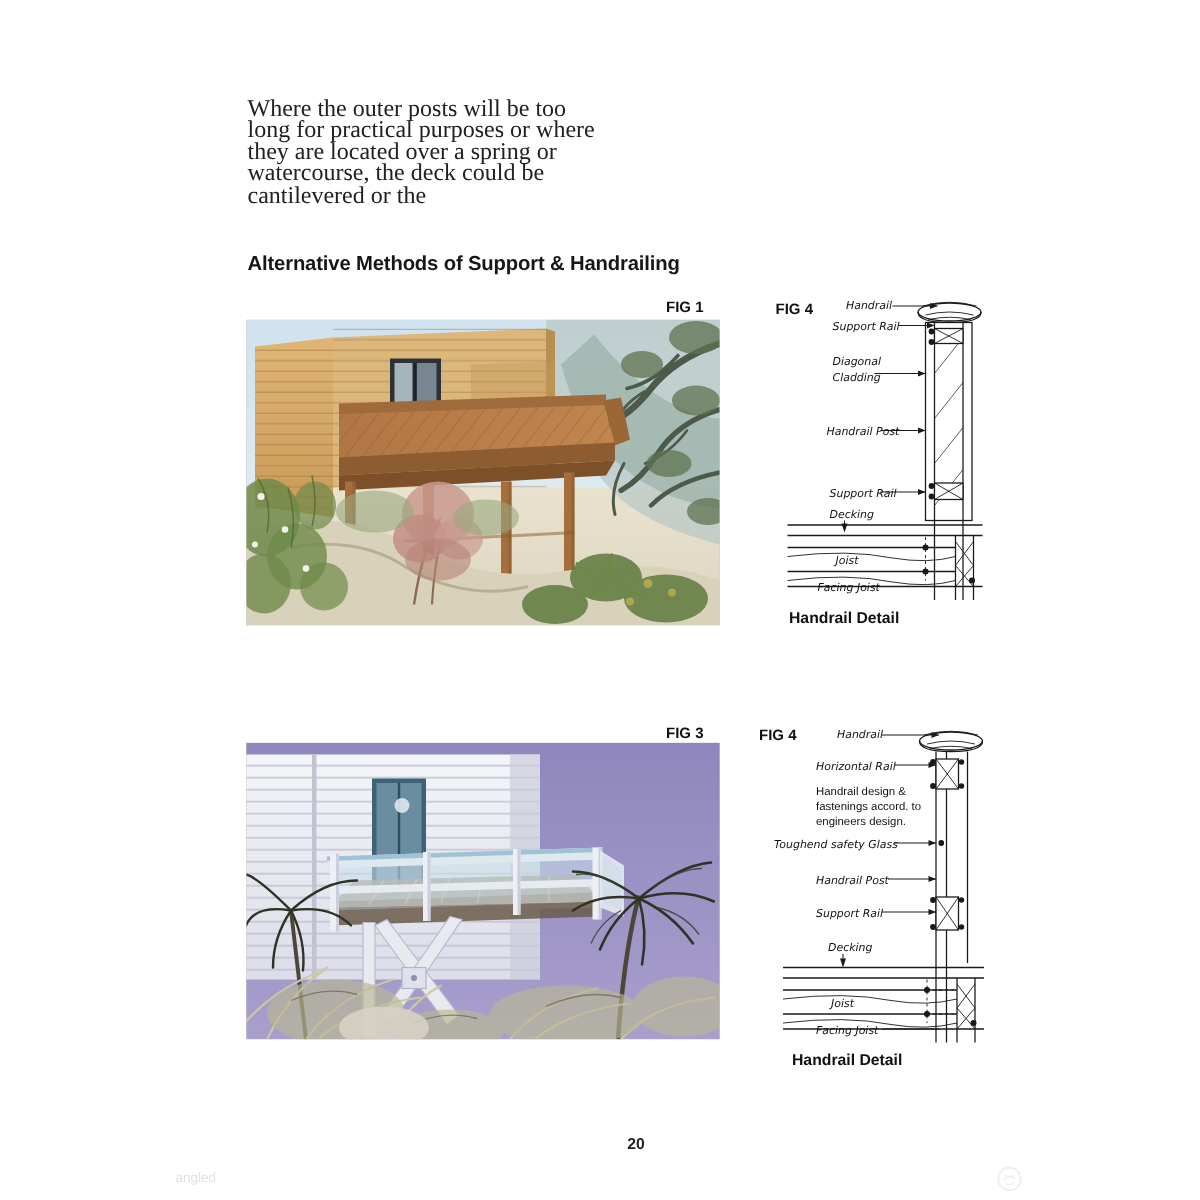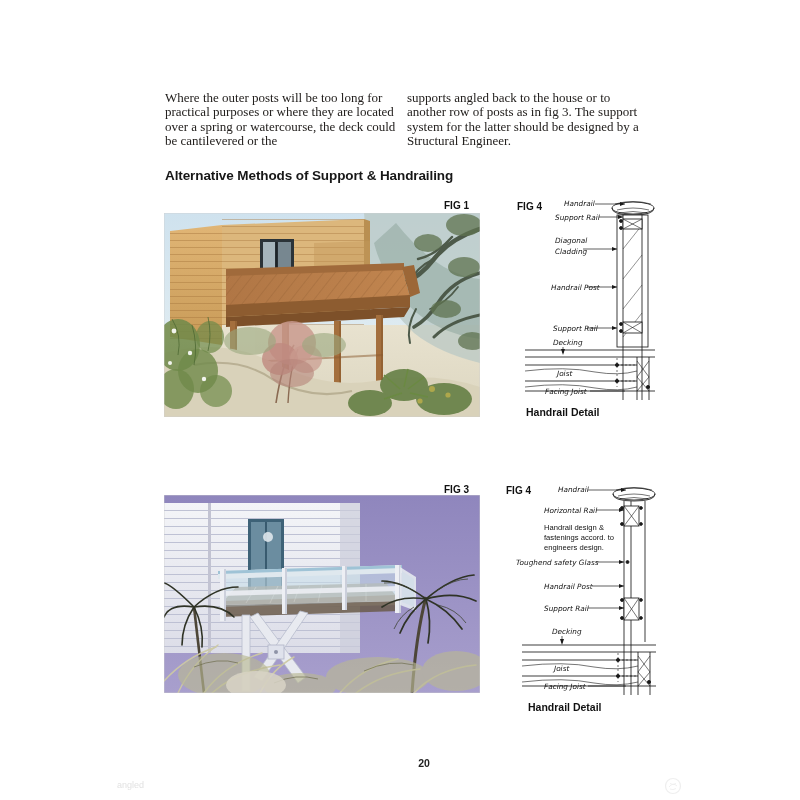--- a/index.html
+++ b/index.html
@@ -10,23 +10,23 @@
   }
   .page{position:absolute;left:0;top:0;width:800px;height:800px;background:#fff;}
 
   
   .title{
     position:absolute;left:165px;top:26px;
     font-family:"Liberation Sans", sans-serif;
     font-weight:bold;font-size:25px;letter-spacing:-0.3px;color:#1a1a1a;
   }
   .lede-col{
-    position:absolute;top:91px;
+    position:absolute;top:66px;
     font-family:"Liberation Serif", serif;
-    font-size:13px;line-height:14.4px;color:#23201e;
+    font-size:16px;line-height:14.4px;color:#23201e;
   }
   .lede-left{left:165px;width:235px;}
   .lede-right{left:407px;width:240px;}
 
   .subhead{
     position:absolute;left:165px;top:168px;
     font-family:"Liberation Sans", sans-serif;
     font-weight:bold;font-size:13.5px;color:#171717;letter-spacing:-0.1px;
   }
 
@@ -71,21 +71,20 @@
   }
   .wmlogo{position:absolute;left:664px;top:777px;opacity:.16;}
 </style>
 </head>
 <body>
 
 <div class="page">
 
 
   <div class="lede-col lede-left">Where the outer posts will be too long for practical purposes or where they are located over a spring or watercourse, the deck could be cantilevered or the</div>
-  <div class="lede-col lede-right">supports angled back to the house or to another row of posts as in fig 3. The support system for the latter should be designed by a Structural Engineer.</div>
 
   <div class="subhead">Alternative Methods of Support &amp; Handrailing</div>
 
   <div class="figlabel" style="left:444px;top:200px;">FIG 1</div>
 
   <div class="illus" style="left:164px;top:213px;width:316px;height:204px;">
     <svg width="316" height="204" viewBox="0 0 316 204">
       <defs>
         <linearGradient id="f1sky" x1="0" y1="0" x2="0" y2="1">
           <stop offset="0" stop-color="#cfe2ee"></stop>

